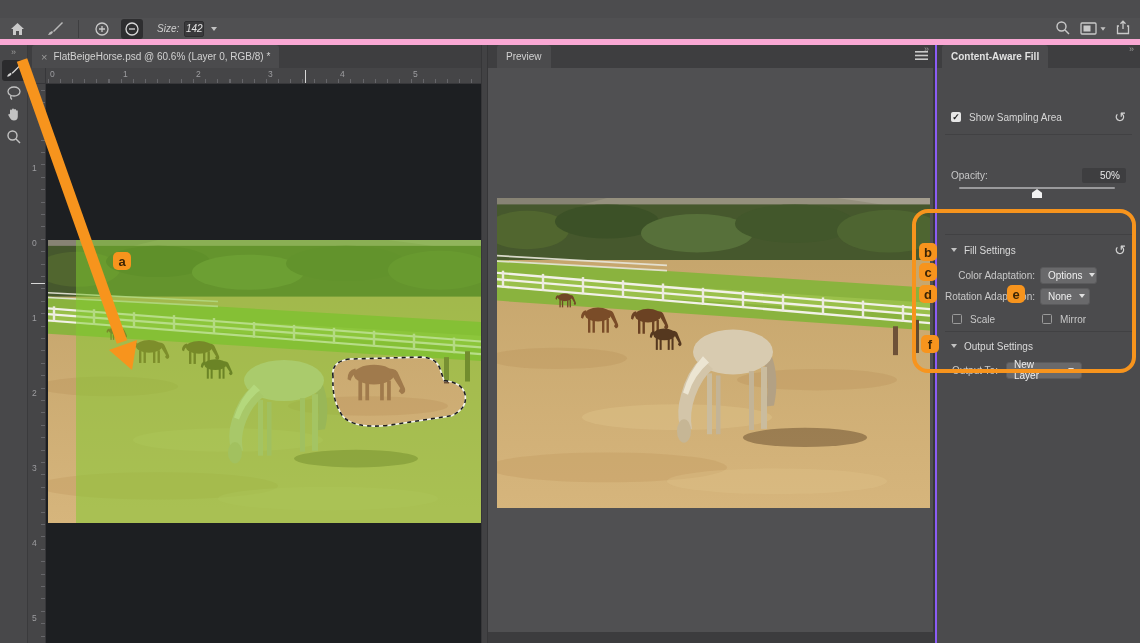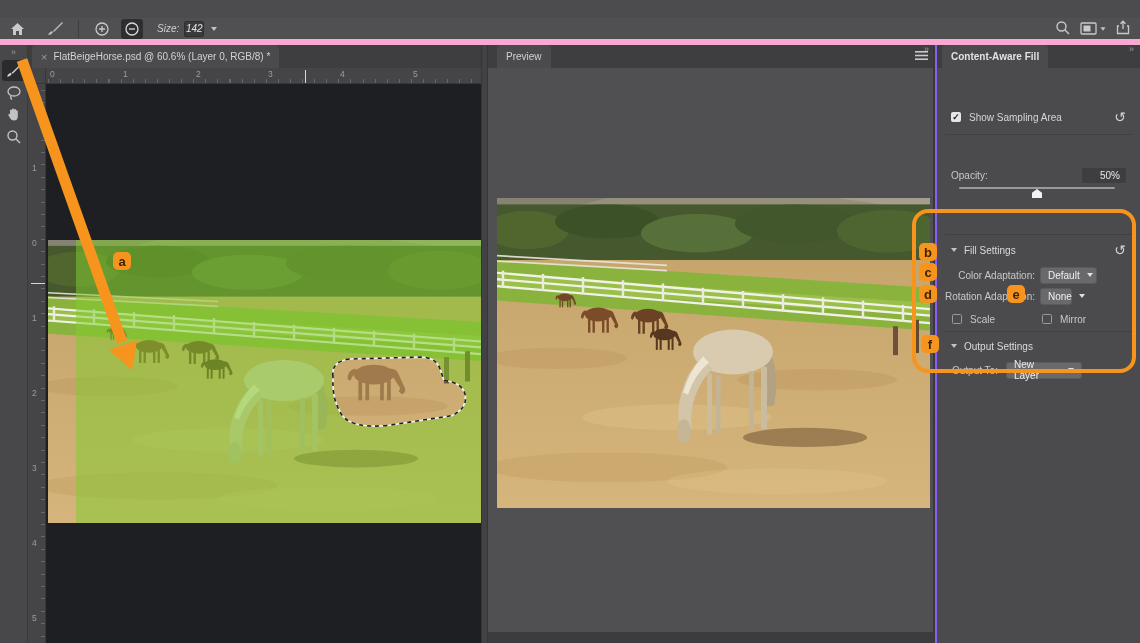--- a/index.html
+++ b/index.html
@@ -342,27 +342,27 @@
       </div>
       <div class="rp-divider" style="top:166px"></div>
       <div class="row sec-head" style="top:174px;height:16px;padding:0 14px">
         <span class="chev"></span>
         <span>Fill Settings</span>
         <span class="reset" style="margin-left:auto">↺</span>
       </div>
       <div class="row" style="top:198px;height:18px">
         <span style="position:absolute;right:105px">Color Adaptation:</span>
         <span class="dropdown" style="position:absolute;left:103px;width:57px">
-          <span>Default</span>
+          <span>Options</span>
           <span class="chev" style="margin-left:auto"></span>
         </span>
       </div>
       <div class="row" style="top:219px;height:18px">
         <span style="position:absolute;right:105px">Rotation Adaptation:</span>
-        <span class="dropdown" style="position:absolute;left:103px;width:32px">
+        <span class="dropdown" style="position:absolute;left:103px;width:50px">
           <span>None</span>
           <span class="chev" style="margin-left:auto"></span>
         </span>
       </div>
       <div class="row" style="top:243px;height:16px;padding:0 15px">
         <span class="checkbox"></span>
         <span style="margin-left:8px">Scale</span>
         <span class="checkbox" style="margin-left:47px"></span>
         <span style="margin-left:8px">Mirror</span>
       </div>

